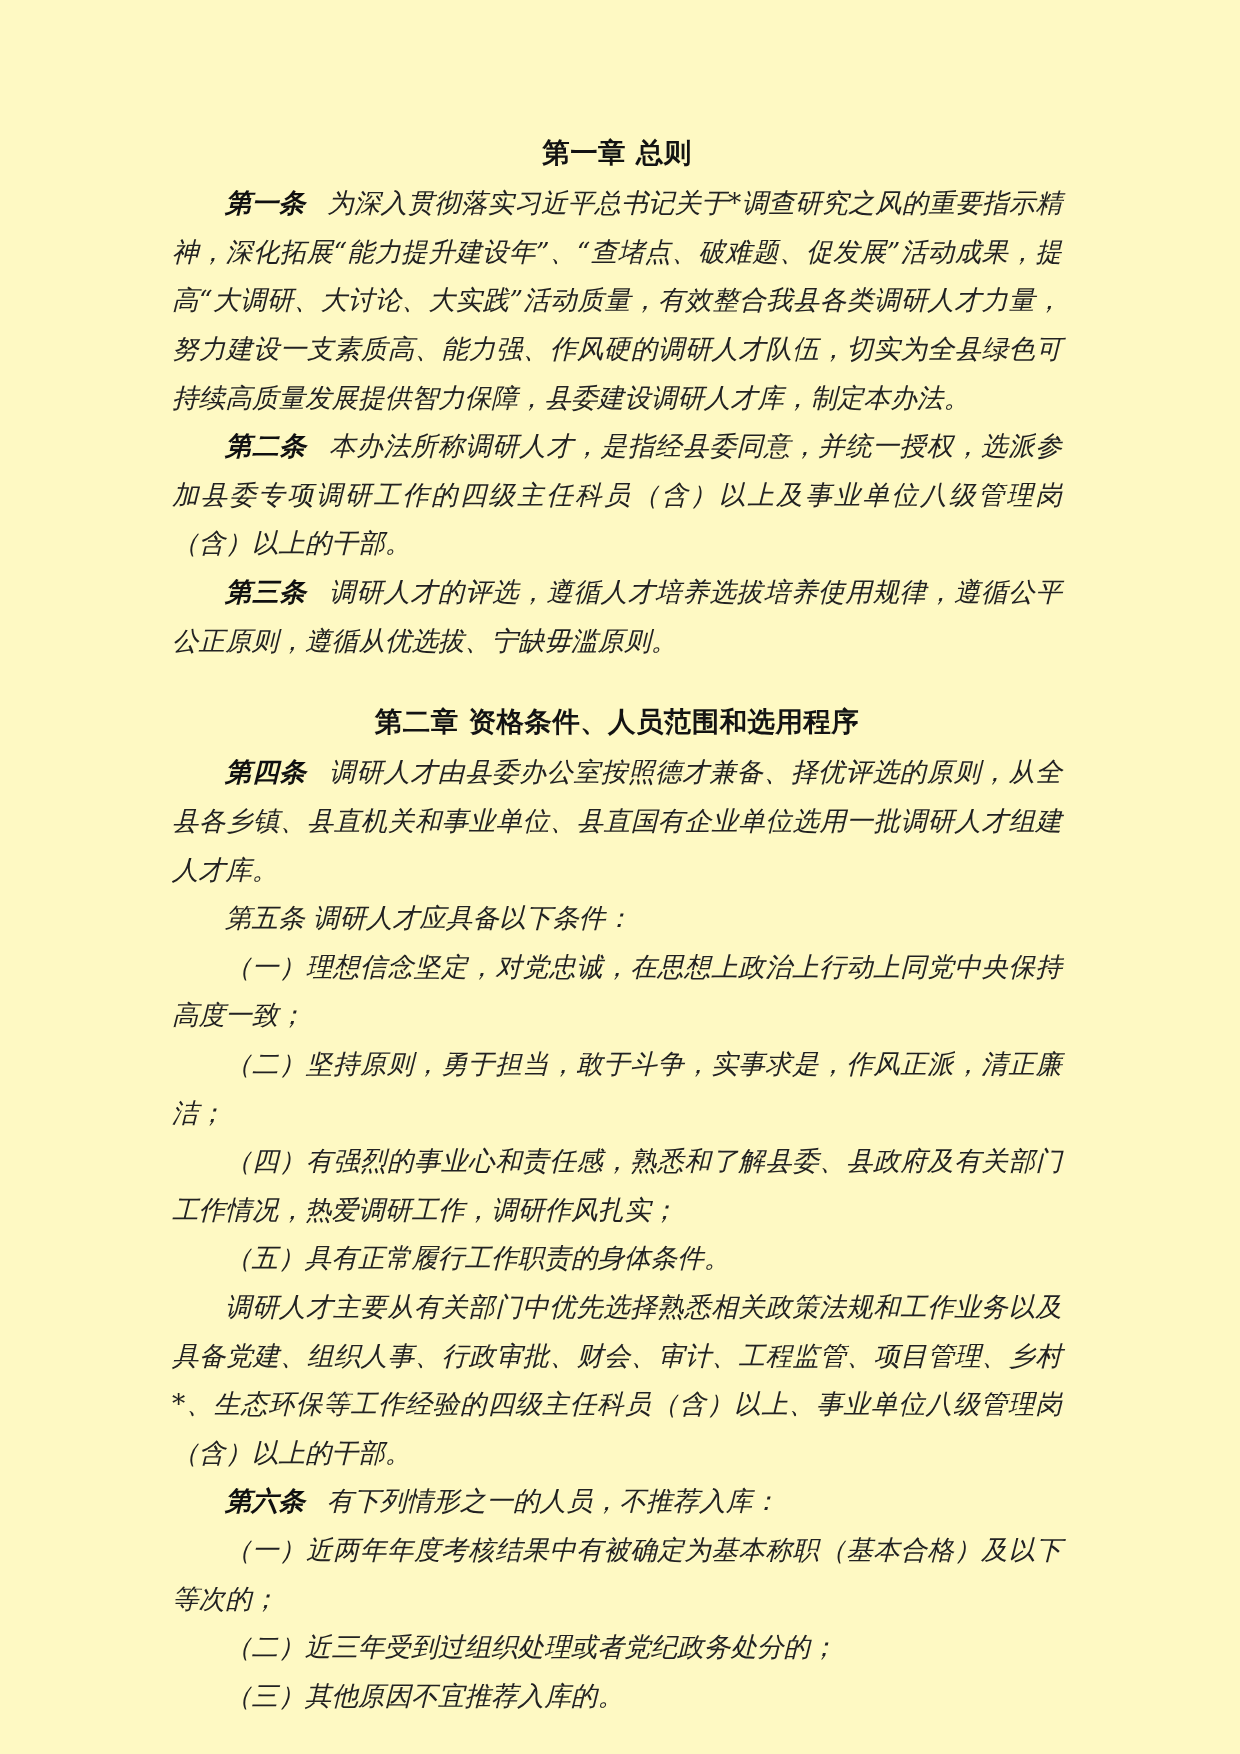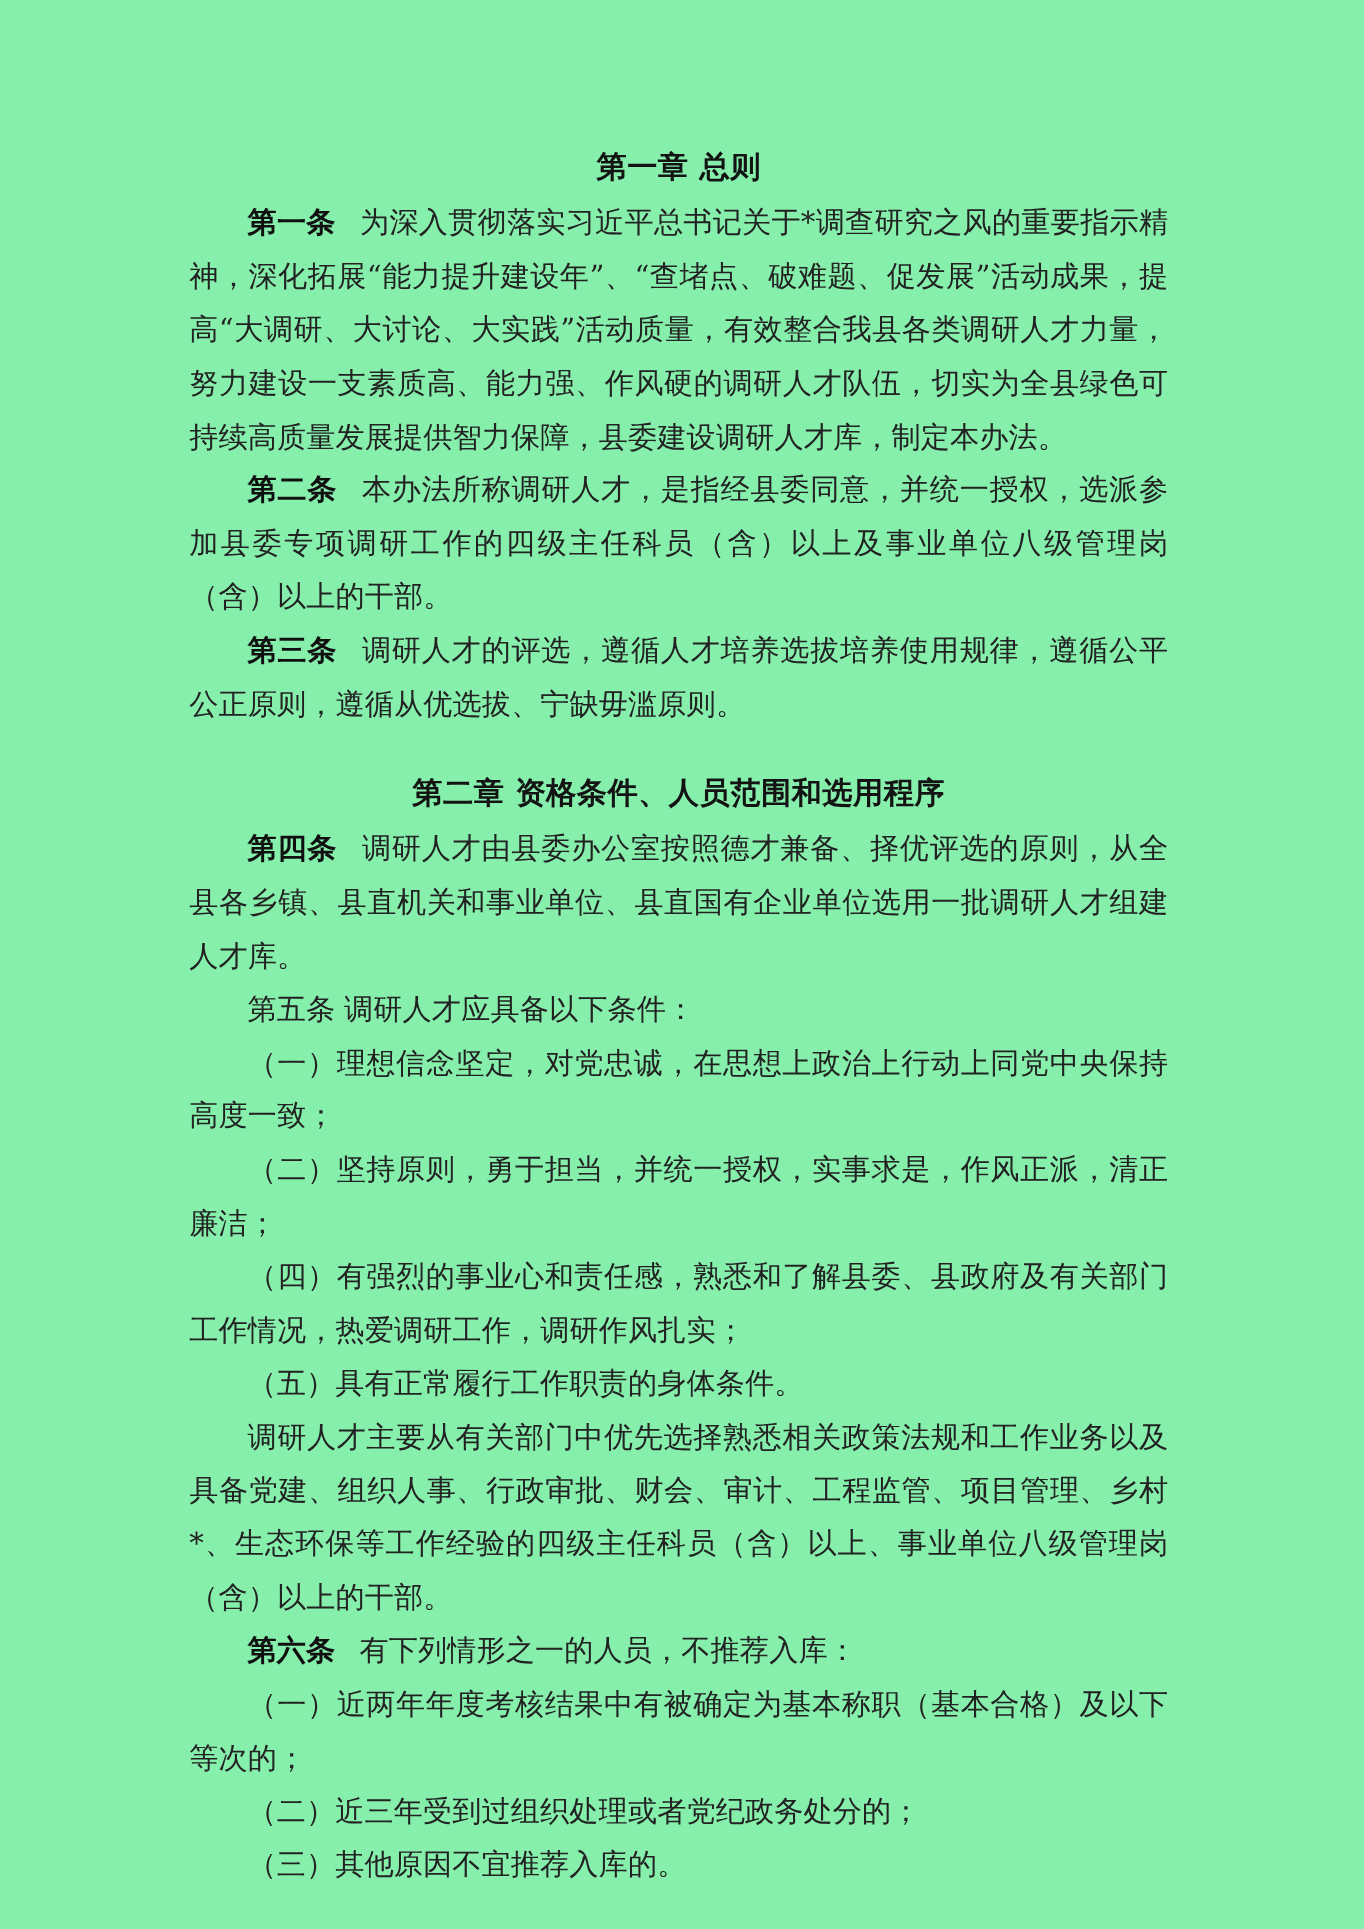--- a/index.html
+++ b/index.html
@@ -11,21 +11,21 @@
     width: 1240px;
     height: 1754px;
     font-family: "DejaVu Serif", "Liberation Serif", serif;
     color: #1c1c1c;
     overflow: hidden;
   }
   .page {
     position: relative;
     width: 1240px;
     height: 1754px;
-    background: #86efac;
+    background: #fef9c3;
     box-sizing: border-box;
     padding: 132px 178px 0 172px;
   }
   .doc-body {
     width: 890px;
   }
   .chapter-heading {
     text-align: center;
     font-weight: bold;
     font-size: 27.5px;
@@ -43,20 +43,21 @@
     font-size: 26.5px;
     line-height: 48.6px;
     text-align: justify;
     text-justify: inter-character;
     text-indent: 53px;
     margin: 0;
     padding: 0;
     letter-spacing: 0.1px;
     color: #222222;
     word-break: break-all;
+    font-style: italic;
   }
   .para .art {
     font-weight: bold;
     color: #101010;
   }
   .para .art-plain {
     font-weight: normal;
     margin-top: 32px;
   }
   .sp-wide { display: inline-block; width: 22px; }
@@ -76,21 +77,21 @@
 
     <p class="para"><span class="art">第三条</span><span class="sp-wide"></span><span>调研人才的评选，遵循人才培养选拔培养使用规律，遵循公平公正原则，遵循从优选拔、宁缺毋滥原则。</span></p>
 
     <h1 class="chapter-heading second">第二章  资格条件、人员范围和选用程序</h1>
 
     <p class="para"><span class="art">第四条</span><span class="sp-wide"></span><span>调研人才由县委办公室按照德才兼备、择优评选的原则，从全县各乡镇、县直机关和事业单位、县直国有企业单位选用一批调研人才组建人才库。</span></p>
 
     <p class="para"><span class="art-plain">第五条</span><span class="sp-narrow"></span><span>调研人才应具备以下条件：</span></p>
 
     <p class="para">（一）理想信念坚定，对党忠诚，在思想上政治上行动上同党中央保持高度一致；</p>
-    <p class="para">（二）坚持原则，勇于担当，并统一授权，实事求是，作风正派，清正廉洁；</p>
+    <p class="para">（二）坚持原则，勇于担当，敢于斗争，实事求是，作风正派，清正廉洁；</p>
     <p class="para">（四）有强烈的事业心和责任感，熟悉和了解县委、县政府及有关部门工作情况，热爱调研工作，调研作风扎实；</p>
     <p class="para">（五）具有正常履行工作职责的身体条件。</p>
 
     <p class="para">调研人才主要从有关部门中优先选择熟悉相关政策法规和工作业务以及具备党建、组织人事、行政审批、财会、审计、工程监管、项目管理、乡村*、生态环保等工作经验的四级主任科员（含）以上、事业单位八级管理岗（含）以上的干部。</p>
 
     <p class="para"><span class="art">第六条</span><span class="sp-wide"></span><span>有下列情形之一的人员，不推荐入库：</span></p>
 
     <p class="para">（一）近两年年度考核结果中有被确定为基本称职（基本合格）及以下等次的；</p>
     <p class="para">（二）近三年受到过组织处理或者党纪政务处分的；</p>
     <p class="para">（三）其他原因不宜推荐入库的。</p>

